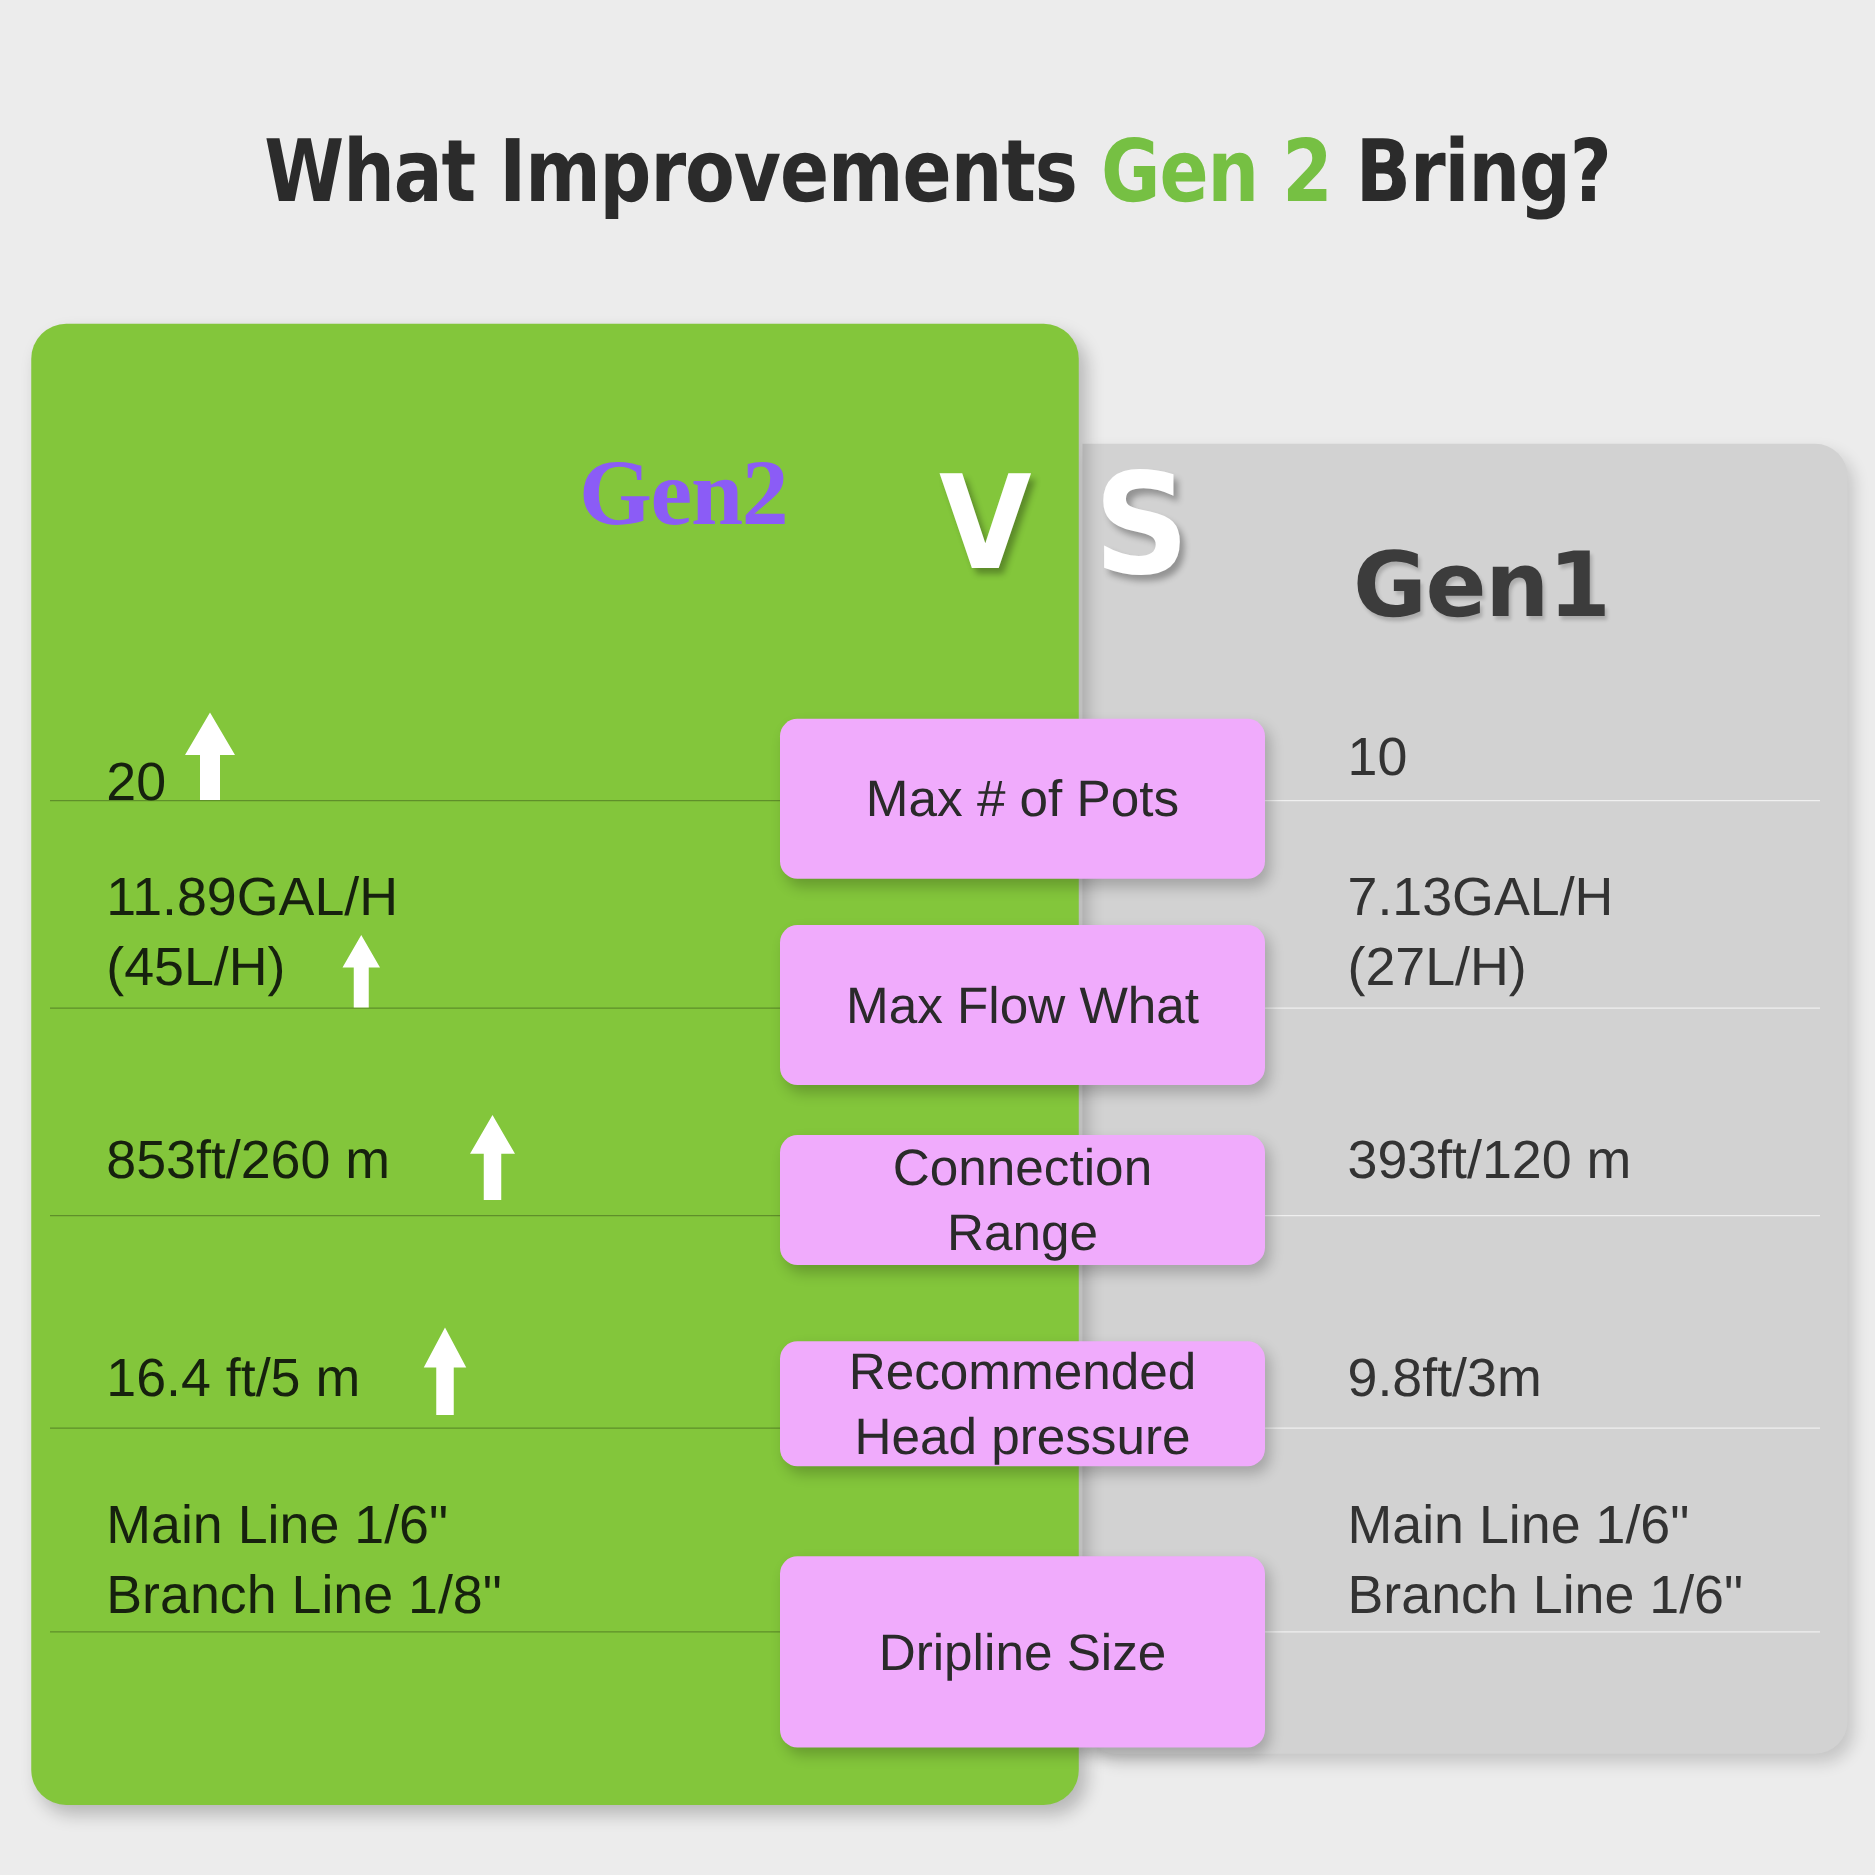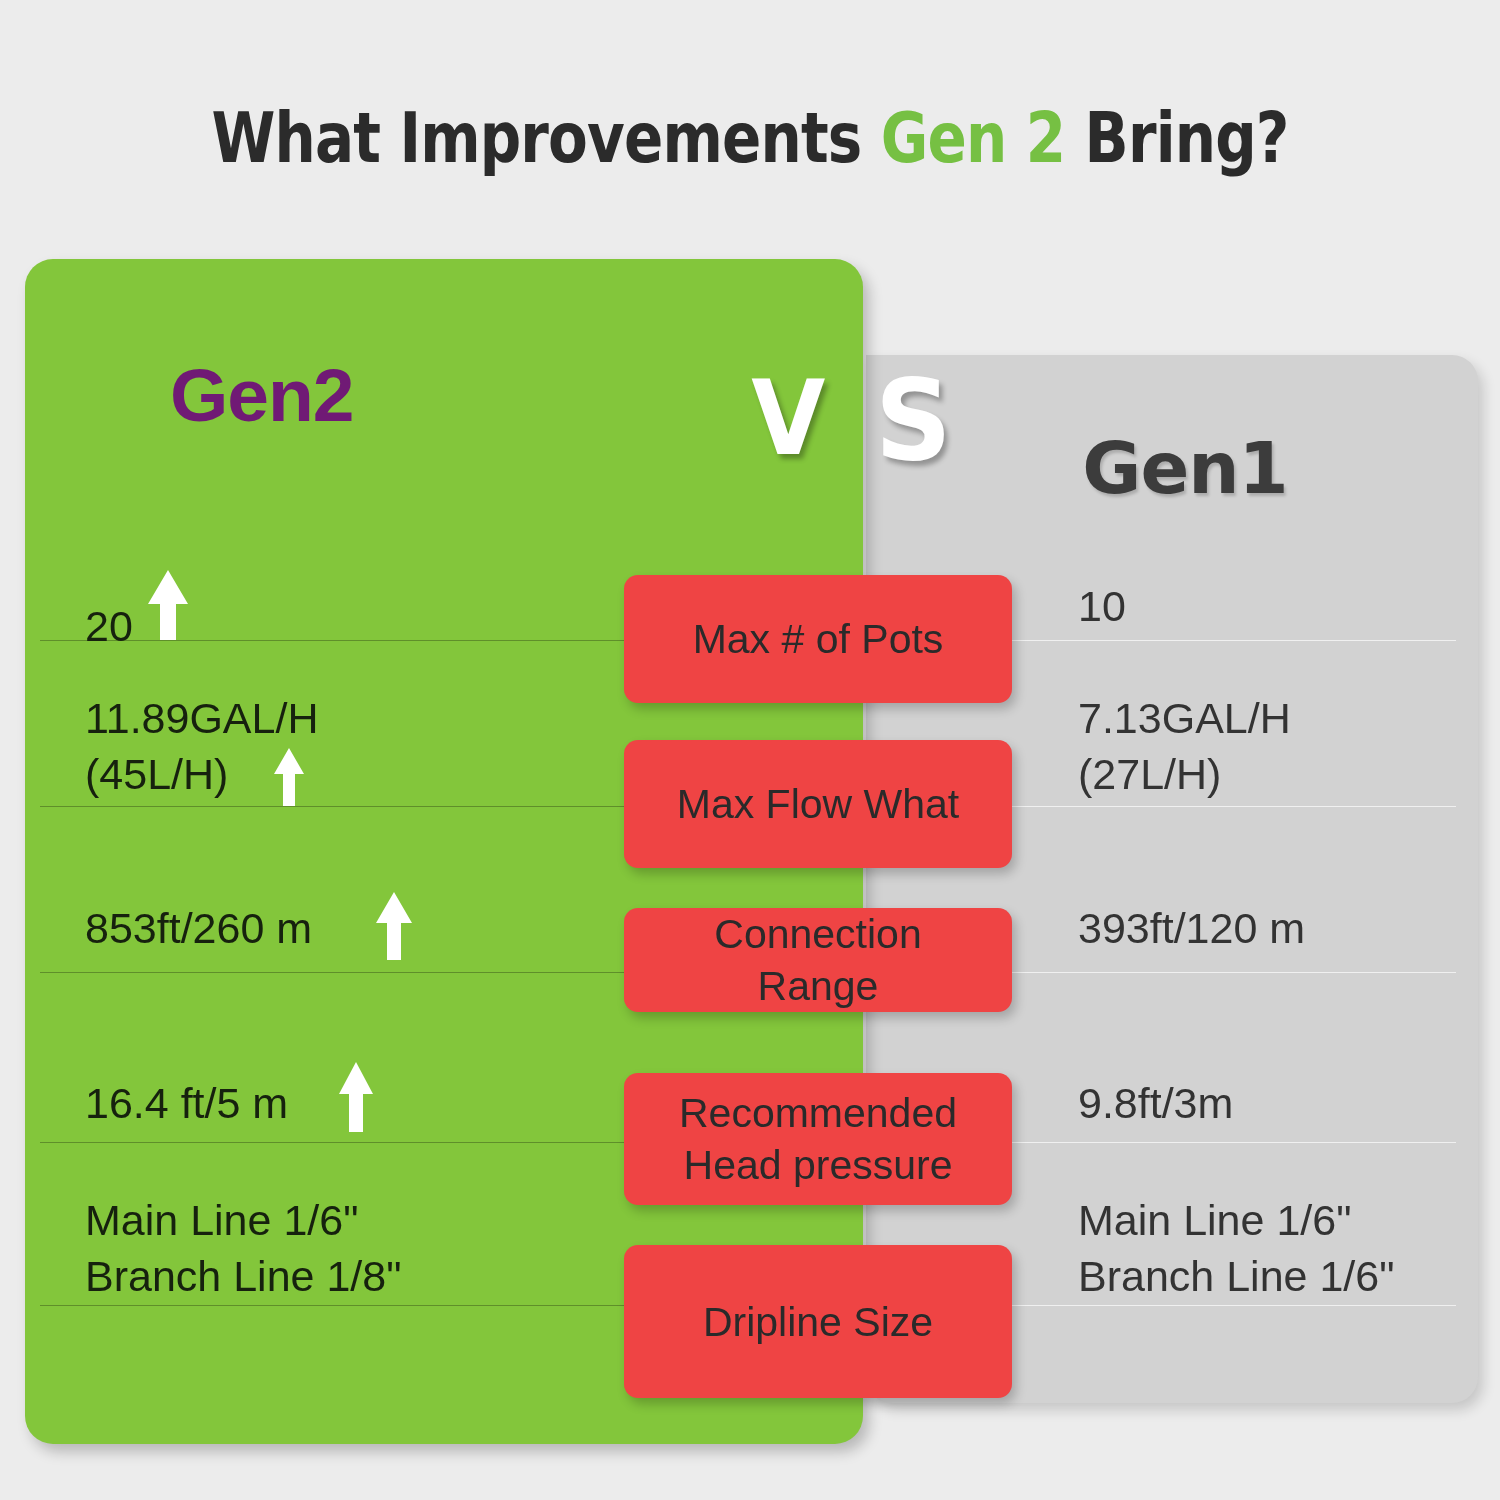--- a/index.html
+++ b/index.html
@@ -56,26 +56,26 @@
     box-shadow: 5px 7px 13px rgba(0,0,0,0.16);
     z-index: 1;
   }
 
   
   #gen2-heading {
     position: absolute;
     left: 170px;
     top: 352px;
     width: 460px;
-    text-align: left;
+    text-align: right;
     z-index: 5;
-    font-family: Liberation Sans, sans-serif;
+    font-family: Liberation Serif, serif;
     font-weight: bold;
     font-size: 75px;
-    color: #701a75;
+    color: #8b5cf6;
     letter-spacing: -1px;
   }
   #gen1-heading {
     position: absolute;
     left: 1000px;
     top: 398px;
     width: 370px;
     text-align: center;
     z-index: 5;
     font-family: "DejaVu Sans", sans-serif;
@@ -126,21 +126,21 @@
     position: absolute;
     z-index: 6;
     display: block;
   }
 
   
   .label-card {
     position: absolute;
     left: 624px;
     width: 388px;
-    background: #ef4444;
+    background: #f0abfc;
     border-radius: 14px;
     box-shadow: 4px 6px 11px rgba(0,0,0,0.22);
     z-index: 7;
     display: flex;
     align-items: center;
     justify-content: center;
     text-align: center;
     font-family: "Liberation Sans", sans-serif;
     font-size: 41px;
     line-height: 52px;
@@ -199,20 +199,20 @@
 </svg>
 <div class="val gen1" style="top:900px">393ft/120 m</div>
 <div class="label-card" style="top:908px; height:104px">Connection
 Range</div>
 
 <div class="val gen2" style="top:1075px">16.4 ft/5 m</div>
 <svg class="arrow" style="left:337px; top:1060px" width="38" height="74" viewBox="0 0 38 74">
   <path d="M19 2 L36 34 L26 34 L26 72 L12 72 L12 34 L2 34 Z" fill="#ffffff"></path>
 </svg>
 <div class="val gen1" style="top:1075px">9.8ft/3m</div>
-<div class="label-card" style="top:1073px; height:132px">Recommended
+<div class="label-card" style="top:1073px; height:100px">Recommended
 Head pressure</div>
 
 <div class="val gen2" style="top:1192px">Main Line 1/6"
 Branch Line 1/8"</div>
 <div class="val gen1" style="top:1192px">Main Line 1/6"
 Branch Line 1/6"</div>
 <div class="label-card" style="top:1245px; height:153px">Dripline Size</div>
 
 </body></html>

